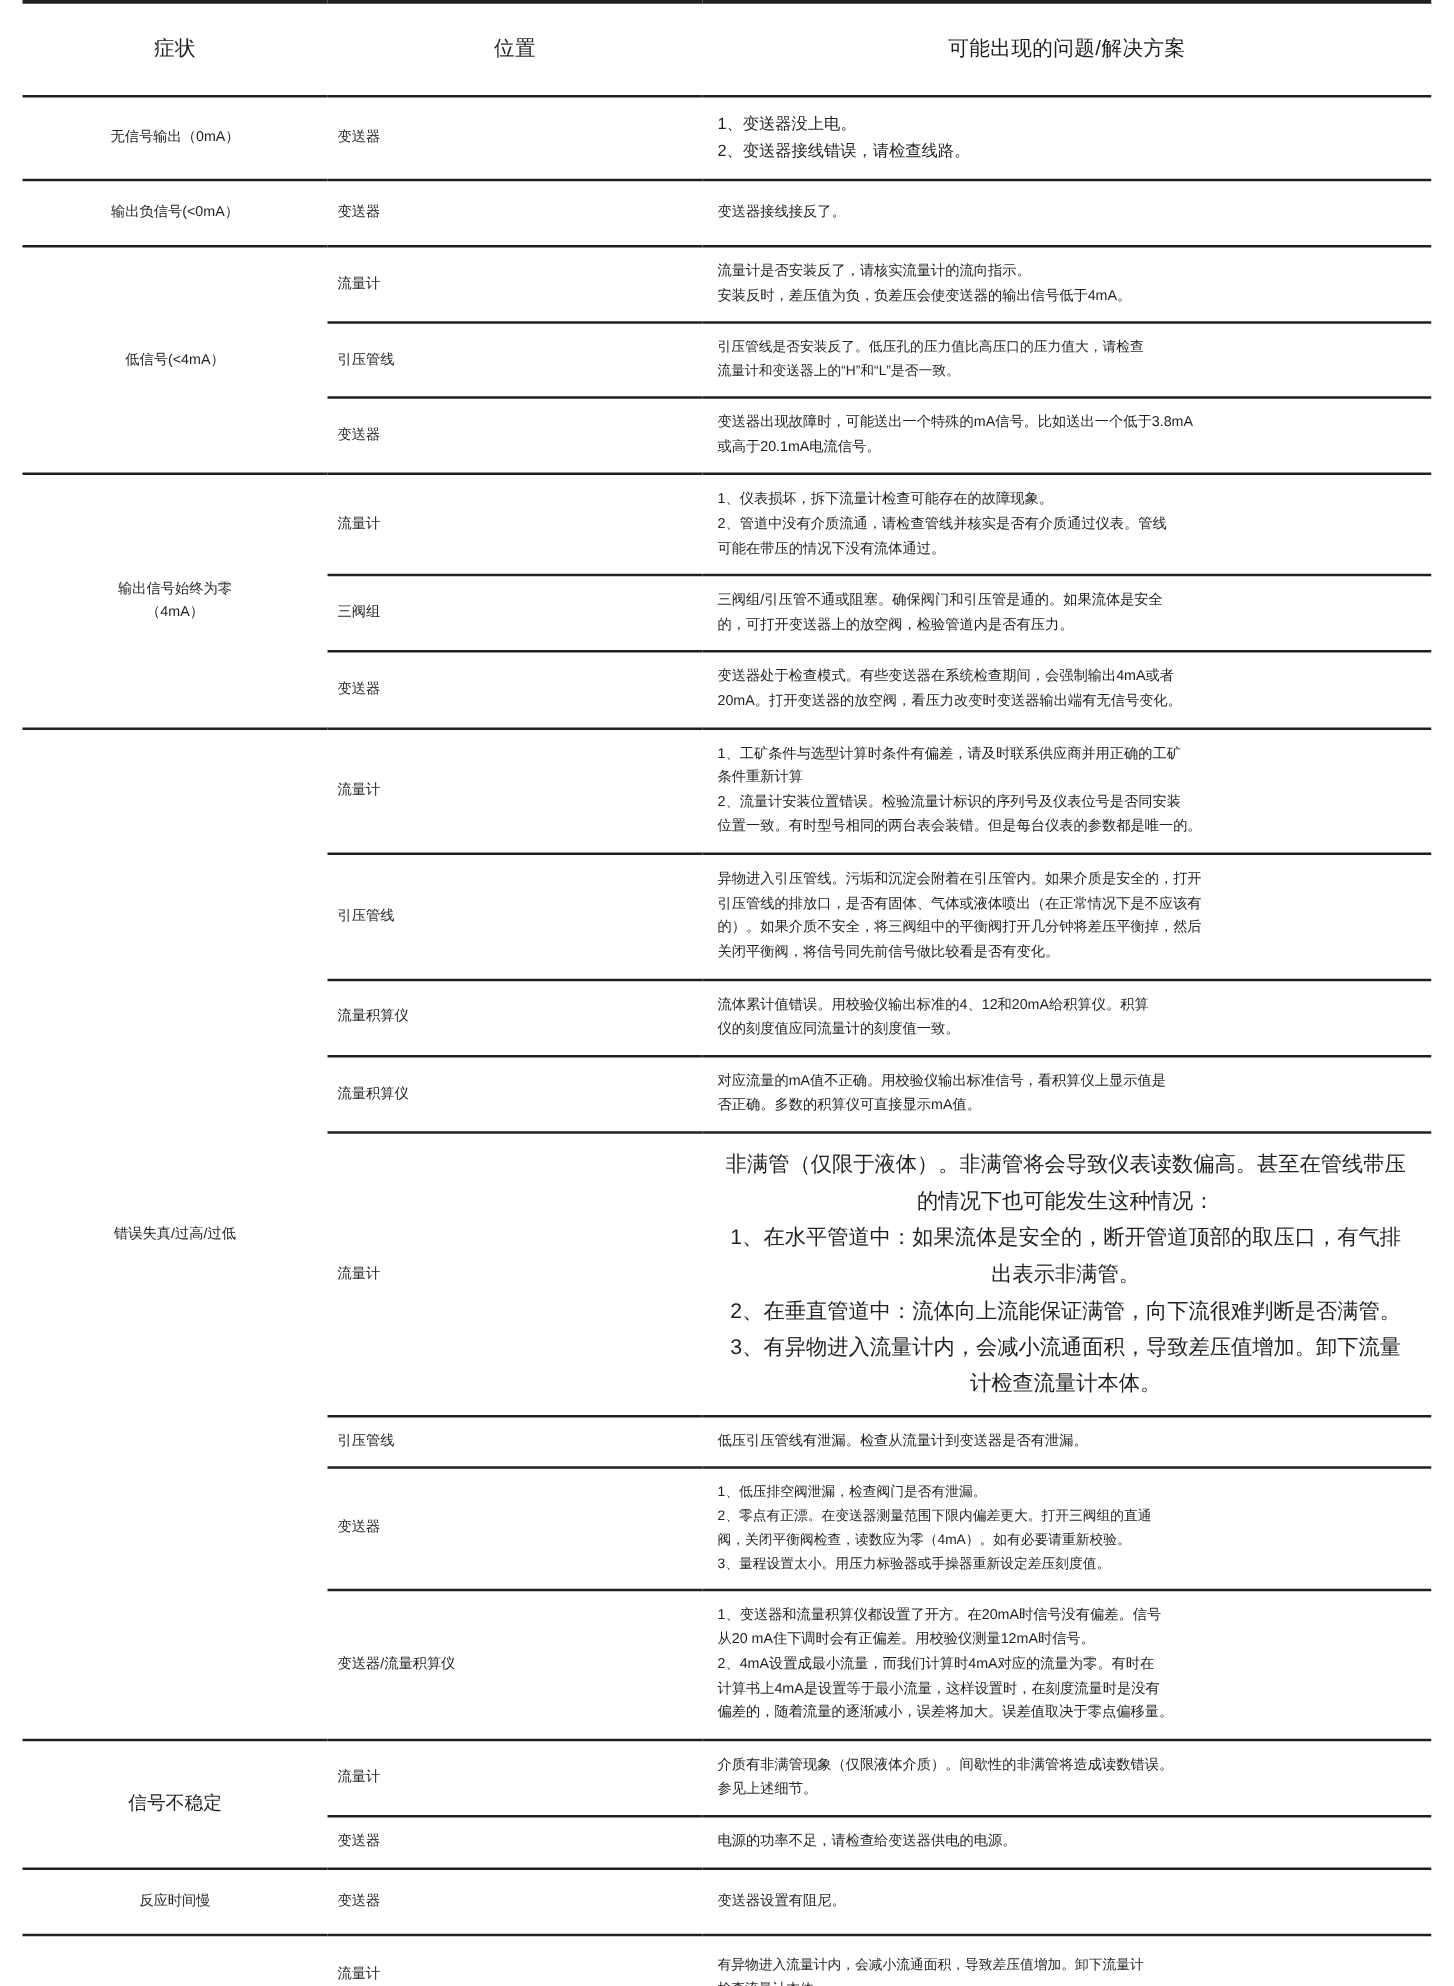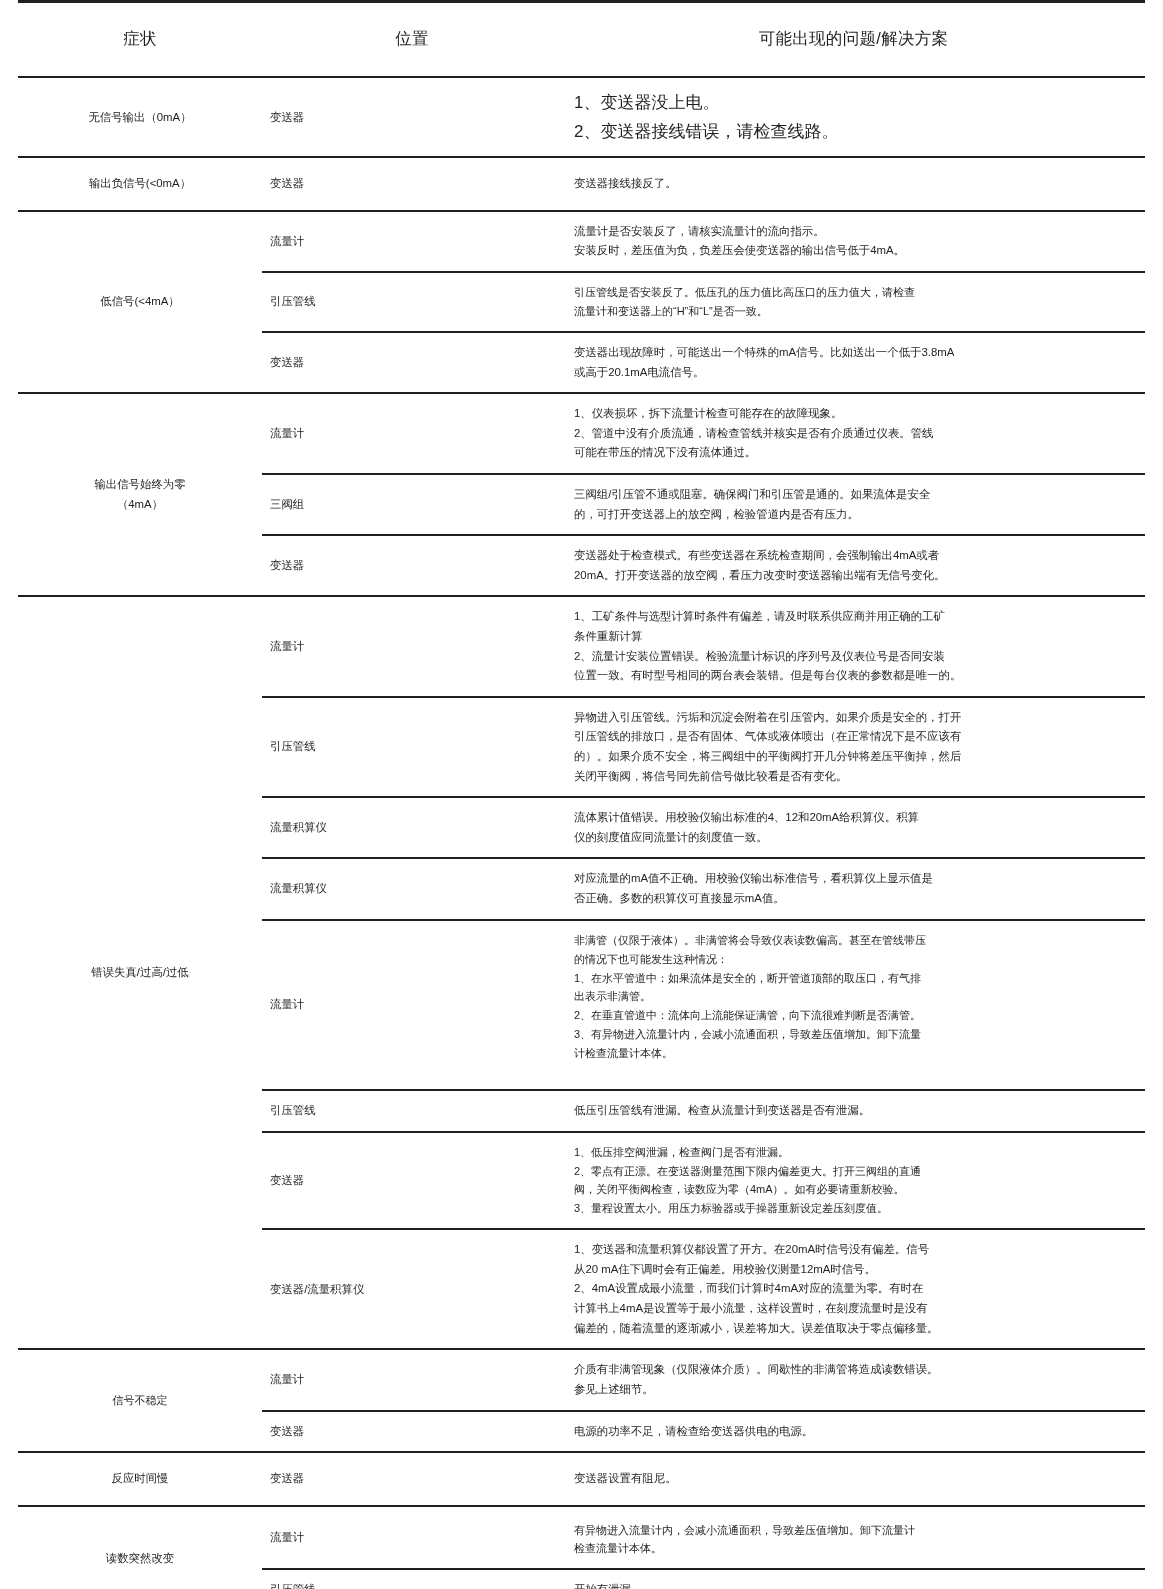--- a/index.html
+++ b/index.html
@@ -105,21 +105,21 @@
         <th>位置</th>
         <th>可能出现的问题/解决方案</th>
       </tr>
     </thead>
     <tbody id="tbody">
         <tr class="group-start">
           <td class="sym" rowspan="1" style="font-size: 11.4px;">
             <span class="line">无信号输出（0mA）</span>
           </td>
           <td class="loc" style="font-size: 11.4px; padding-top: 10px; padding-bottom: 10px;">变送器</td>
-          <td class="sol" style="font-size: 17px; padding-top: 10px; padding-bottom: 10px; margin-top: 48px;">
+          <td class="sol" style="font-size: 13px; padding-top: 10px; padding-bottom: 10px; margin-top: 48px;">
             <span class="line">1、变送器没上电。</span>
             <span class="line">2、变送器接线错误，请检查线路。</span>
           </td>
         </tr>
         <tr class="group-start">
           <td class="sym" rowspan="1" style="font-size: 11.4px;">
             <span class="line">输出负信号(&lt;0mA）</span>
           </td>
           <td class="loc" style="font-size: 11.4px; padding-top: 10px; padding-bottom: 10px;">变送器</td>
           <td class="sol" style="font-size: 11.4px; padding-top: 10px; padding-bottom: 10px;">
@@ -206,21 +206,21 @@
         </tr>
         <tr class="sub">
           <td class="loc" style="font-size: 11.4px; padding-top: 10px; padding-bottom: 10px;">流量积算仪</td>
           <td class="sol" style="font-size: 11.4px; padding-top: 10px; padding-bottom: 10px;">
             <span class="line">对应流量的mA值不正确。用校验仪输出标准信号，看积算仪上显示值是</span>
             <span class="line">否正确。多数的积算仪可直接显示mA值。</span>
           </td>
         </tr>
         <tr class="sub">
           <td class="loc" style="font-size: 11.4px; padding-top: 10px; padding-bottom: 10px;">流量计</td>
-          <td class="sol" style="font-size: 11px; padding-top: 10px; padding-bottom: 26px;">
+          <td class="sol" style="font-size: 17px; padding-top: 10px; padding-bottom: 10px; text-align: center;">
             <span class="line">非满管（仅限于液体）。非满管将会导致仪表读数偏高。甚至在管线带压</span>
             <span class="line">的情况下也可能发生这种情况：</span>
             <span class="line">1、在水平管道中：如果流体是安全的，断开管道顶部的取压口，有气排</span>
             <span class="line">出表示非满管。</span>
             <span class="line">2、在垂直管道中：流体向上流能保证满管，向下流很难判断是否满管。</span>
             <span class="line">3、有异物进入流量计内，会减小流通面积，导致差压值增加。卸下流量</span>
             <span class="line">计检查流量计本体。</span>
           </td>
         </tr>
         <tr class="sub">
@@ -242,21 +242,21 @@
           <td class="loc" style="font-size: 11.4px; padding-top: 10px; padding-bottom: 10px;">变送器/流量积算仪</td>
           <td class="sol" style="font-size: 11.4px; padding-top: 10px; padding-bottom: 10px;">
             <span class="line">1、变送器和流量积算仪都设置了开方。在20mA时信号没有偏差。信号</span>
             <span class="line">从20 mA住下调时会有正偏差。用校验仪测量12mA时信号。</span>
             <span class="line">2、4mA设置成最小流量，而我们计算时4mA对应的流量为零。有时在</span>
             <span class="line">计算书上4mA是设置等于最小流量，这样设置时，在刻度流量时是没有</span>
             <span class="line">偏差的，随着流量的逐渐减小，误差将加大。误差值取决于零点偏移量。</span>
           </td>
         </tr>
         <tr class="group-start">
-          <td class="sym" rowspan="2" style="font-size: 11px;">
+          <td class="sym" rowspan="2" style="font-size: 15px; font-family: Liberation Mono, monospace;">
             <span class="line">信号不稳定</span>
           </td>
           <td class="loc" style="font-size: 11.4px; padding-top: 10px; padding-bottom: 10px;">流量计</td>
           <td class="sol" style="font-size: 11.4px; padding-top: 10px; padding-bottom: 10px;">
             <span class="line">介质有非满管现象（仅限液体介质）。间歇性的非满管将造成读数错误。</span>
             <span class="line">参见上述细节。</span>
           </td>
         </tr>
         <tr class="sub">
           <td class="loc" style="font-size: 11.4px; padding-top: 10px; padding-bottom: 10px;">变送器</td>

